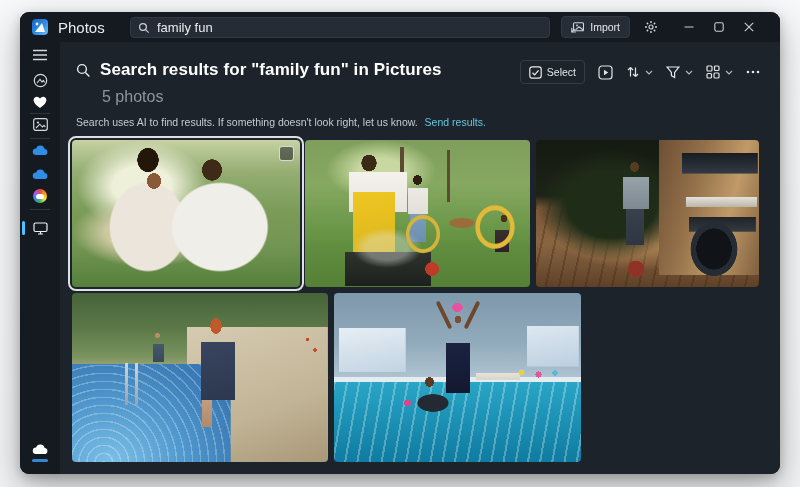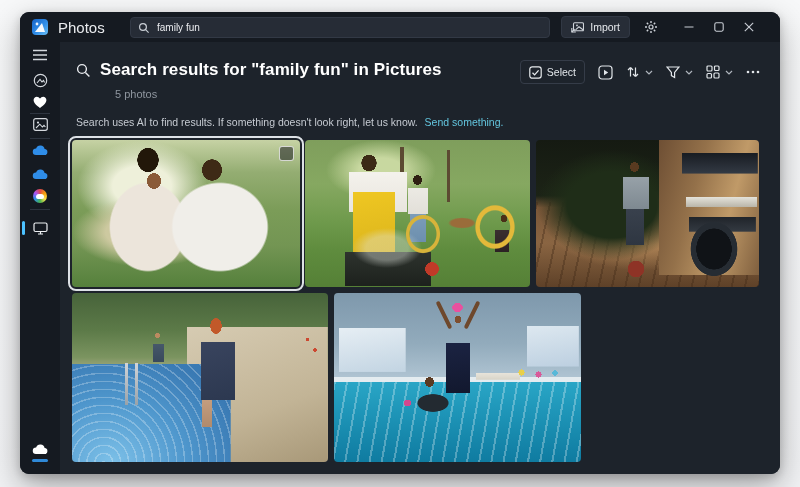--- a/index.html
+++ b/index.html
@@ -11,21 +11,21 @@
 
   
   .titlebar { position:absolute; left:0; top:0; width:100%; height:30px; background:#151a21; display:flex; align-items:center; }
   .app-logo { width:16px; height:16px; margin-left:12px; border-radius:4px;
               background:linear-gradient(135deg,#1763c6 0%,#2f8de8 55%,#6cc0f5 100%); position:relative; overflow:hidden; }
   .app-logo svg { position:absolute; left:0; top:0; }
   .app-name { color:#e9ebee; font-size:15px; margin-left:10px; }
   .searchbox { position:absolute; left:110px; top:5px; width:420px; height:21px; background:#262c36;
                border:1px solid #323945; border-radius:4px; display:flex; align-items:center; padding:0 7px; }
   .searchbox svg { flex:0 0 auto; }
-  .s-input { background:transparent; border:none; outline:none; color:#e9ebee; font-size:10px; margin-left:7px; width:100%;
+  .s-input { background:transparent; border:none; outline:none; color:#e9ebee; font-size:13px; margin-left:7px; width:100%;
              font-family:"Liberation Sans","DejaVu Sans",sans-serif; }
   .tb-right { position:absolute; right:16px; top:0; height:30px; display:flex; align-items:center; }
   .import-btn { display:flex; align-items:center; gap:6px; height:22px; padding:0 9px; background:#272d37; border:1px solid #313844;
                 border-radius:4px; color:#e5e8ec; font-size:10.5px; cursor:pointer; font-family:inherit; }
   .icon-btn { width:30px; height:26px; background:transparent; border:none; color:#cdd2d8; display:flex; align-items:center;
               justify-content:center; cursor:pointer; margin-left:6px; }
   .win-controls { display:flex; height:30px; margin-left:8px; }
   .win-controls button { width:30px; height:30px; background:transparent; border:none; color:#c9ced5; display:flex;
                          align-items:center; justify-content:center; cursor:pointer; }
 
@@ -44,21 +44,21 @@
   
   .main { position:absolute; left:40px; top:30px; width:720px; height:432px; background:#1d232b; }
   .header-row { position:absolute; left:0; top:18px; width:100%; display:flex; align-items:center; }
   .title-wrap { display:flex; align-items:center; gap:9px; margin-left:16px; }
   .page-title { color:#ffffff; font-size:17px; font-weight:700; letter-spacing:.1px; }
   .toolbar { position:absolute; right:20px; top:0; display:flex; align-items:center; gap:13px; }
   .toolbar button { background:transparent; border:none; color:#e2e6ea; display:flex; align-items:center; gap:5px; cursor:pointer;
                     font-family:inherit; }
   .select-btn { height:24px; padding:0 8px; background:#2a303b; border:1px solid #353c48 !important; border-radius:4px;
                 color:#e8ebee; font-size:10.5px; }
-  .count { position:absolute; left:31px; top:46px; color:#8f969f; font-size:11px;padding-left:24px; }
+  .count { position:absolute; left:18px; top:46px; color:#8f969f; font-size:16px;padding-left:24px; }
   .notice { position:absolute; left:16px; top:74px; font-size:10.5px; color:#c6cbd2; }
   .notice .link { color:#63c5de; text-decoration:none; margin-left:4px; cursor:pointer; }
 
   
   .photo { position:absolute; border-radius:4px; overflow:hidden; cursor:pointer; background-repeat:no-repeat; }
   .p1 { left:12px; top:98px; width:228px; height:147px; outline:2px solid #dde1e6; outline-offset:2px;
     background-color:#7fa05c;
     background-image:
       radial-gradient(closest-side,#221709 0 70%,transparent 72%),
       radial-gradient(closest-side,#8a5a38 0 70%,transparent 72%),
@@ -392,21 +392,21 @@
                 </svg>
               </span>
           </button>
         </div>
       </div>
 
       <div class="count">5 photos</div>
 
       <div class="notice">
         <span>Search uses AI to find results. If something doesn't look right, let us know.</span>
-        <a class="link">Send something.</a>
+        <a class="link">Send results.</a>
       </div>
 
       <div>
         <div class="photo p1" title="Smiling couple embracing outdoors among green trees">
           <span class="sel-box"></span>
         </div>
         <div class="photo p2" title="Man in a yellow apron grilling while children play with hula hoops in a park"></div>
         <div class="photo p3" title="Boy resting his foot on a soccer ball next to a parked SUV"></div>
         <div class="photo p4" title="Woman sitting at the edge of an outdoor pool as a child jumps in"></div>
         <div class="photo p5" title="Girl cheering with raised arms beside family in an indoor pool">

